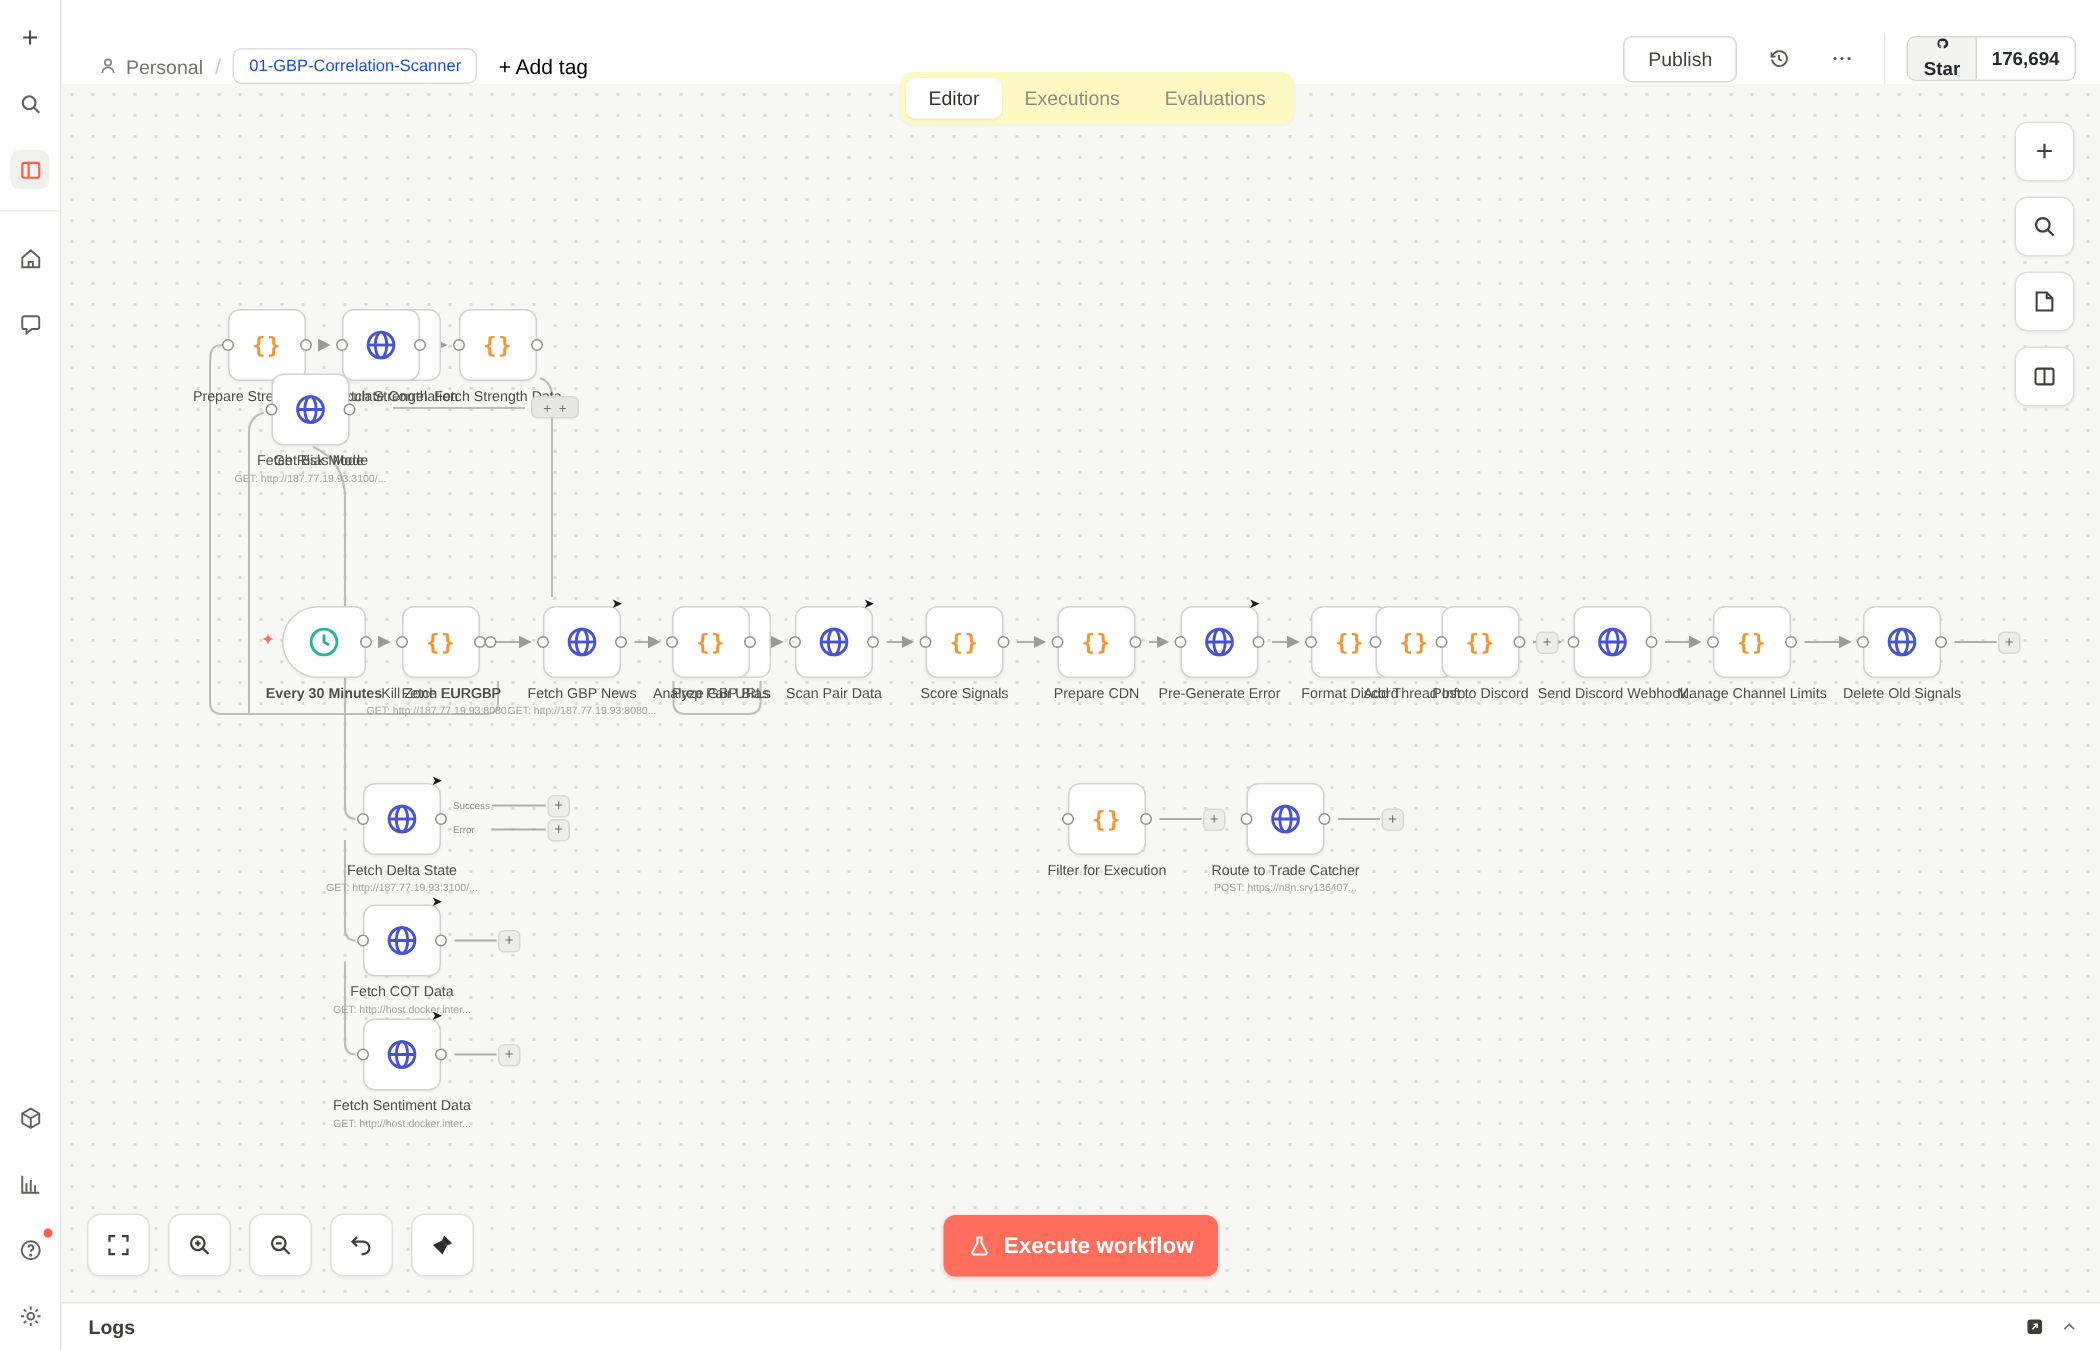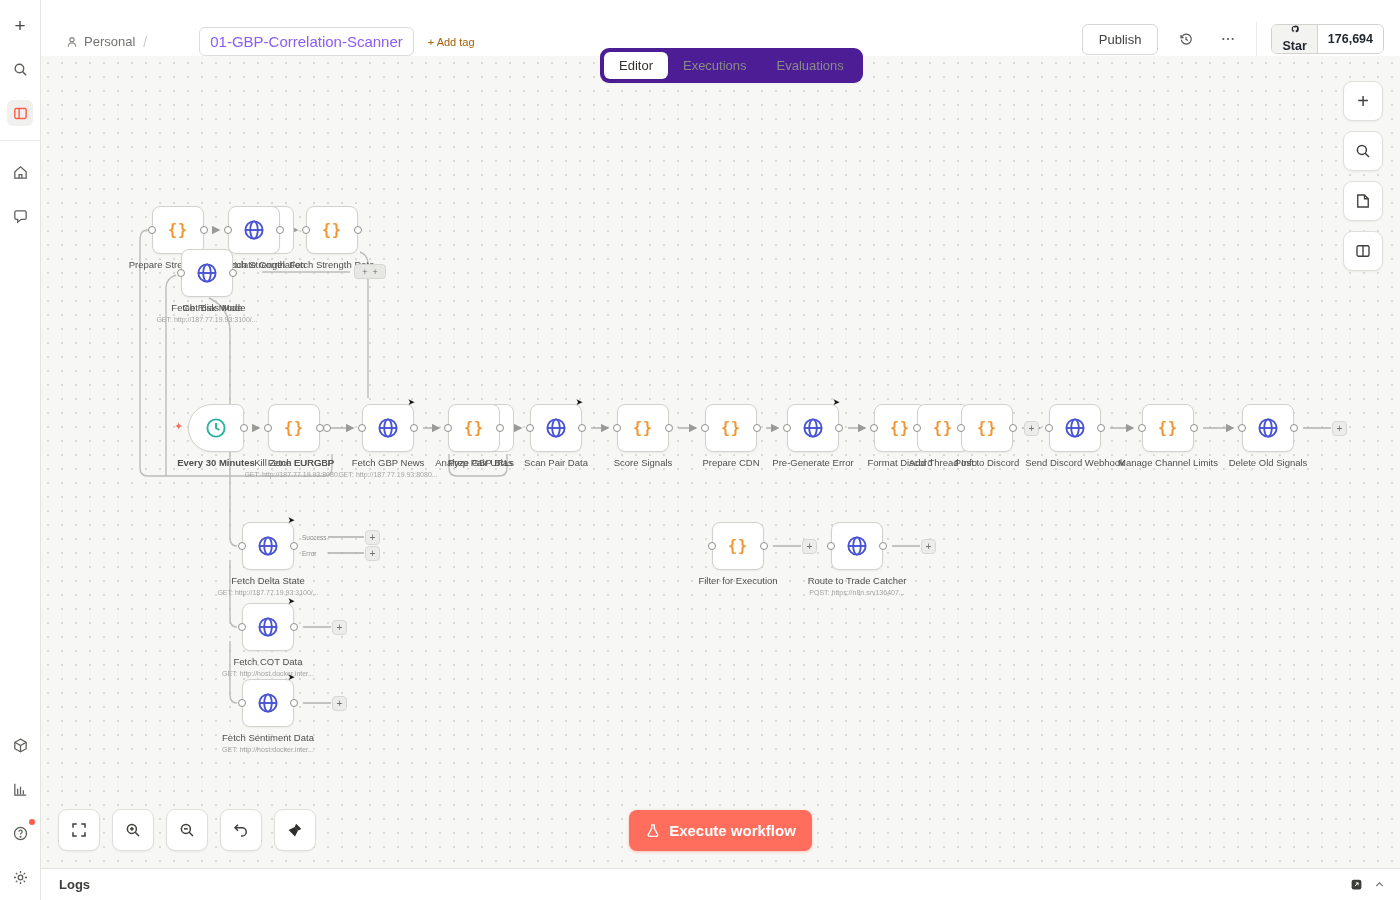--- a/index.html
+++ b/index.html
@@ -23,33 +23,33 @@
   .sb-plus { font-size:19px; color:#4a4a48; line-height:1; }
   .sb-div { width:41px; height:1px; background:#ececea; margin-top:14px; }
   .sb-bottom { margin-top:auto; display:flex; flex-direction:column; align-items:center; padding-bottom:10px; }
   .red-dot { position:absolute; top:-1px; right:-2px; width:6px; height:6px; border-radius:50%; background:#ff5c4c; }
 
   .header { position:absolute; left:41px; top:0; right:0; height:56px; background:#fff; z-index:4;
     display:flex; align-items:flex-end; padding:0 16px 0 24px; }
   .crumb { display:flex; align-items:center; gap:8px; font-size:13px; color:#72726f; }
   .crumb .proj { display:flex; align-items:center; gap:5px; }
   .crumb .sep { color:#c9c9c5; font-size:14px; }
-  .wf-name { border:1px solid #dcdcd8; border-radius:6px; padding:5px 10px; color:#8b5cf6; font-size:15px; background:#fff;margin-left:44px; }
-  .add-tag { color:#a16207; font-size:11px; margin-left:6px; cursor:pointer; }
+  .wf-name { border:1px solid #dcdcd8; border-radius:6px; padding:5px 10px; color:#1d4ed8; font-size:11px; background:#fff; }
+  .add-tag { color:#000000; font-size:14px; margin-left:6px; cursor:pointer; }
   .hdr-right { margin-left:auto; display:flex; align-items:center; gap:14px; }
   .btn-publish { border:1px solid #d6d6d2; background:#fff; border-radius:6px; padding:7px 16px;
     font-size:13px; color:#42423f; cursor:pointer; font-family:inherit; }
   .hdr-ic { width:28px; height:28px; display:flex; align-items:center; justify-content:center; color:#555552; cursor:pointer; }
   .hdr-ic svg { width:16px; height:16px; }
   .hdr-div { width:1px; height:34px; background:#ebebe8; }
   .star-widget { display:flex; align-items:stretch; border:1px solid #d2d2ce; border-radius:6px; overflow:hidden; cursor:pointer; height:30px; }
   .star-left { display:flex; align-items:center; gap:6px; padding:0 10px; background:#f3f3f1; font-size:12.5px; color:#24292f; font-weight:700;flex-direction:column; }
   .star-right { display:flex; align-items:center; padding:0 10px; background:#fff; font-size:12.5px; color:#24292f; border-left:1px solid #d2d2ce; font-weight:700; }
 
-  .tabsbar { position:absolute; top:48px; left:600px; z-index:4; background:#4c1d95; border-radius:9px; padding:4px; display:flex; box-shadow:0 1px 2px rgba(0,0,0,.04); }
+  .tabsbar { position:absolute; top:48px; left:600px; z-index:4; background:#fef9c3; border-radius:9px; padding:4px; display:flex; box-shadow:0 1px 2px rgba(0,0,0,.04); }
   .tab { padding:6px 15px; font-size:13px; color:#8b8b87; border-radius:6px; cursor:pointer; }
   .tab.active { background:#fff; color:#333330; box-shadow:0 1px 2px rgba(0,0,0,.08); }
 
   .logsbar { position:absolute; left:41px; right:0; bottom:0; height:32px; background:#fff; border-top:1px solid #e2e2df;
     z-index:4; display:flex; align-items:center; padding:0 14px 0 18px; }
   .logs-label { font-size:13px; color:#3c3c39; font-weight:700; }
   .logs-right { margin-left:auto; display:flex; align-items:center; gap:10px; }
   .logs-right .li { cursor:pointer; display:flex; }
 
   

